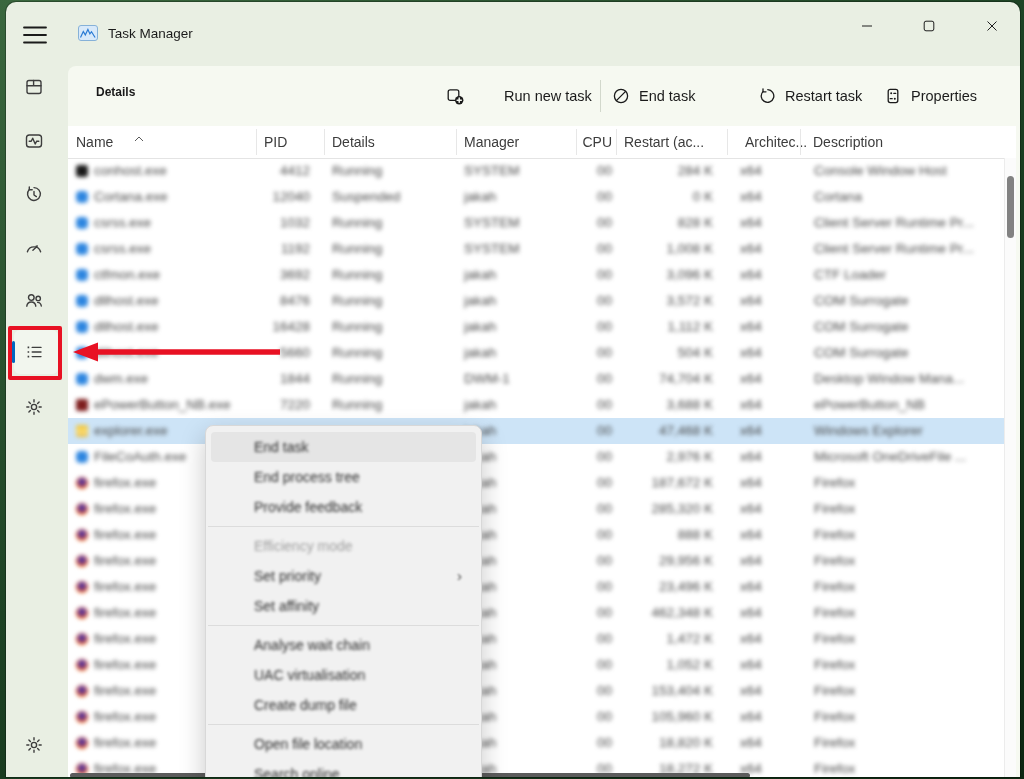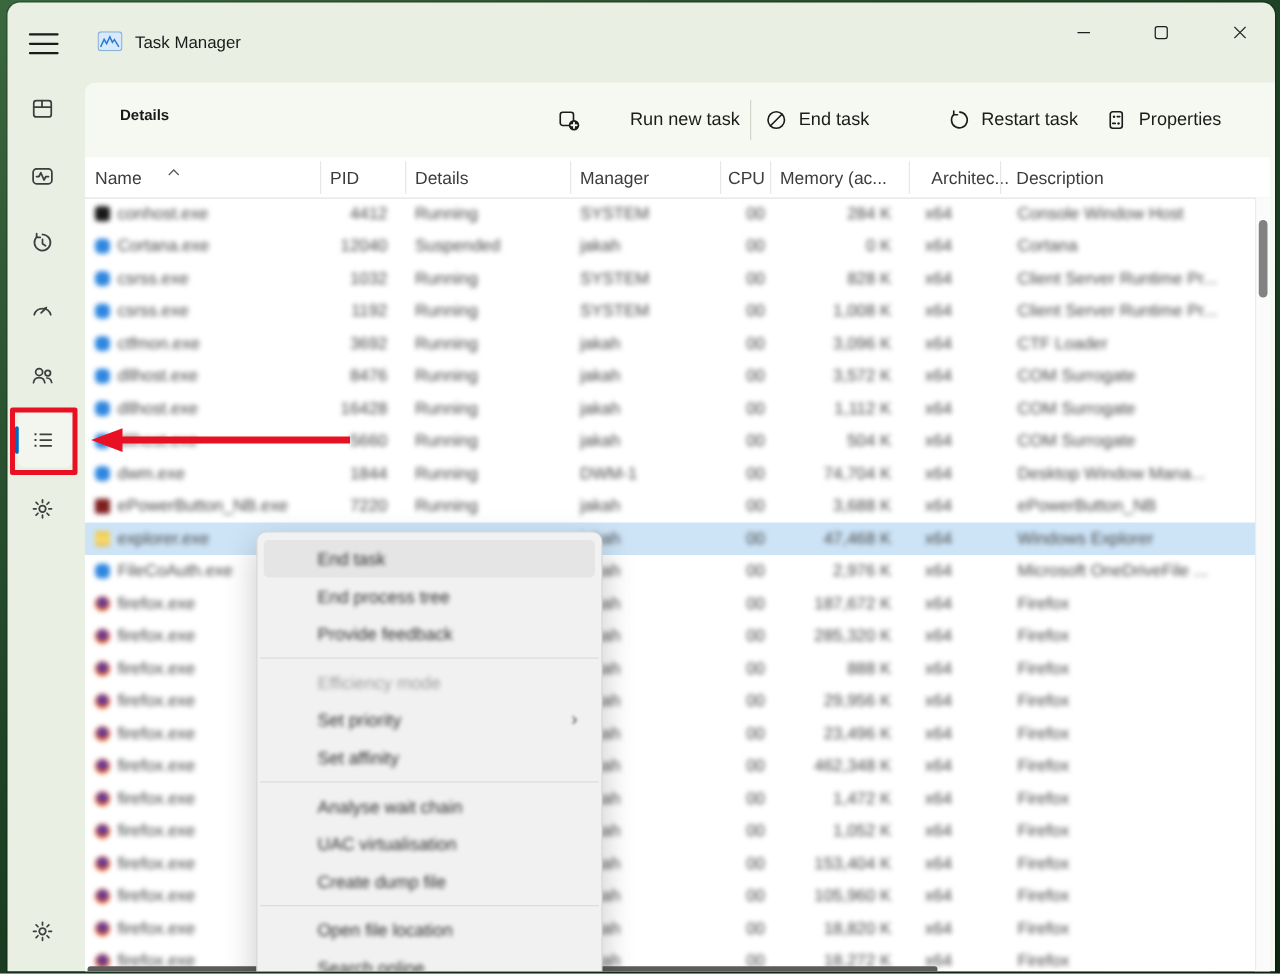--- a/index.html
+++ b/index.html
@@ -195,21 +195,21 @@
     <div class="table">
       <div class="thead" id="thead">
           <div class="hcell h-name">Name</div>
           <span class="sortcaret"><svg width="10" height="6" viewBox="0 0 10 6">
               <path d="M1 5l4-4 4 4" stroke="#5a5a5a" fill="none"></path>
             </svg></span>
           <div class="hcell h-pid">PID</div>
           <div class="hcell h-status">Details</div>
           <div class="hcell h-username">Manager</div>
           <div class="hcell h-cpu">CPU</div>
-          <div class="hcell h-memory">Memory (ac...</div>
+          <div class="hcell h-memory">Restart (ac...</div>
           <div class="hcell h-arch">Architec...</div>
           <div class="hcell h-description">Description</div>
           <div class="hsep" style="left: 188px;"></div>
           <div class="hsep" style="left: 256px;"></div>
           <div class="hsep" style="left: 388px;"></div>
           <div class="hsep" style="left: 508px;"></div>
           <div class="hsep" style="left: 548px;"></div>
           <div class="hsep" style="left: 659px;"></div>
           <div class="hsep" style="left: 732px;"></div>
         </div>

